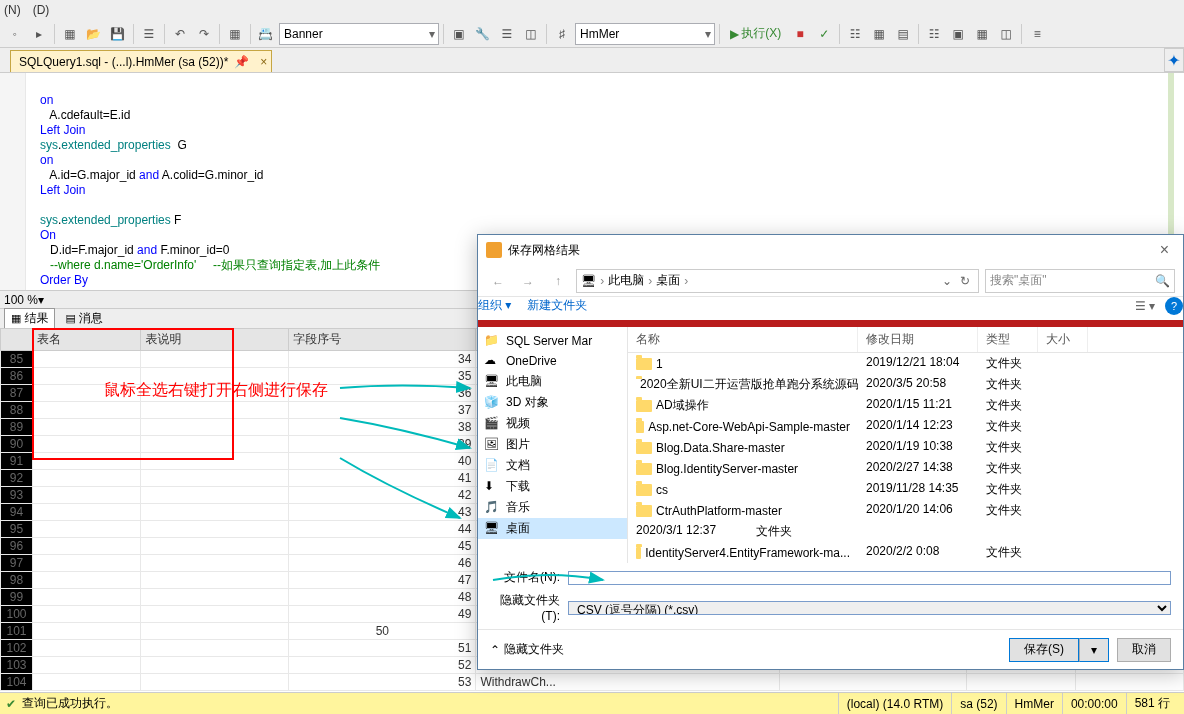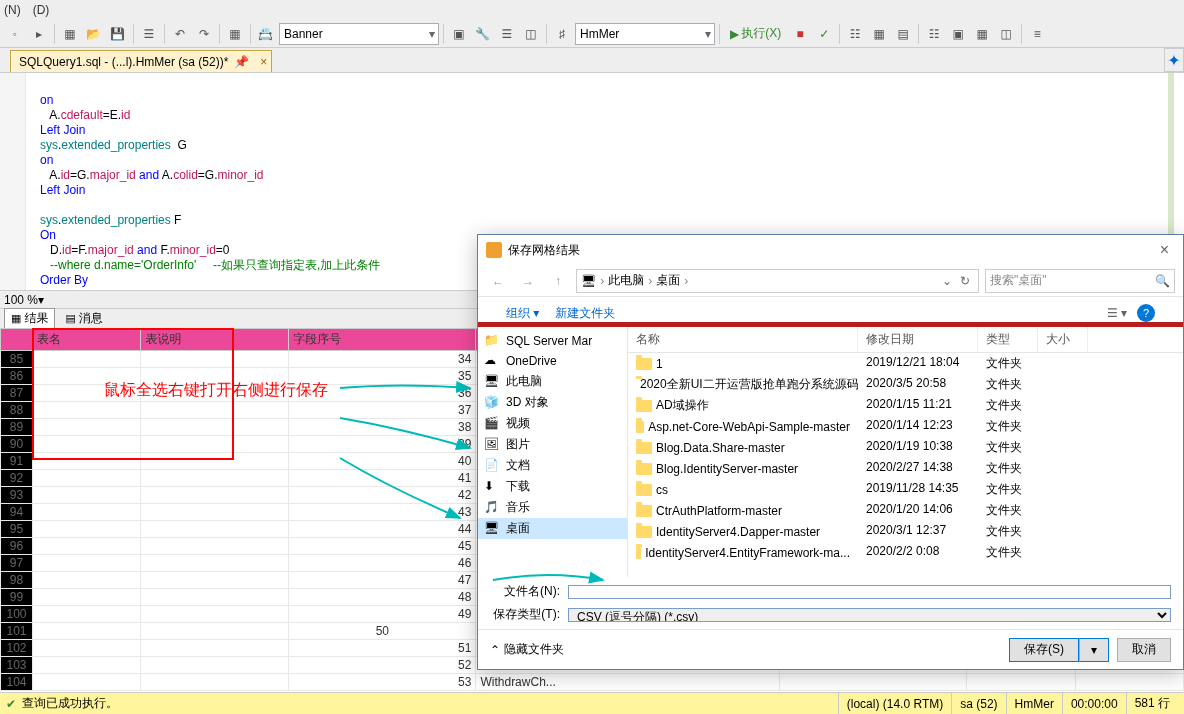--- a/index.html
+++ b/index.html
@@ -14,49 +14,49 @@
 .exec-btn{color:#388a34;display:flex;align-items:center;gap:2px;padding:0 6px;cursor:pointer}
 .tabbar{height:24px;background:#eee;display:flex;align-items:flex-end;padding-left:10px}
 .tab{height:22px;background:#fff2cc;border:1px solid #c6a643;border-bottom:none;padding:0 22px 0 8px;display:flex;align-items:center;position:relative;font-size:11px}
 .tab .close{position:absolute;right:4px;cursor:pointer;color:#8b6914}
 .editor-wrap{display:flex;height:218px;background:#fff;border-top:1px solid #ccc}
 .gutter{width:26px;background:#f5f5f5;border-right:1px solid #e8e8e8}
 .code{flex:1;padding:20px 4px;font-family:Consolas,monospace;font-size:12px;line-height:15px;white-space:pre;position:relative;overflow:hidden}
 .code .bar-right{position:absolute;right:10px;top:0;bottom:0;width:6px;background:#d8e8c8}
 .kw-blue{color:#0000ff}
 .kw-green{color:#008080}
-.kw-gray{color:#be185d}
+.kw-gray{color:#000000}
 .kw-comment{color:#008000}
 .zoom{height:18px;background:#eee;padding:0 4px;border-top:1px solid #ccc;display:flex;align-items:center}
 .result-tabs{height:20px;background:#eee;display:flex;align-items:center;padding-left:4px;gap:4px;border-top:1px solid #ccc}
 .rtab{padding:1px 6px;display:flex;align-items:center;gap:3px;font-size:11px}
 .rtab.active{background:#fff;border:1px solid #999;border-bottom-color:#fff}
 .grid-area{height:370px;background:#fff;overflow:hidden;position:relative}
 .grid{width:100%;border-collapse:collapse;font-size:11px}
-.grid th{background:#ec4899;border:1px solid #ccc;padding:2px 4px;text-align:left;font-weight:normal;color:#333}
+.grid th{background:#e5e5e5;border:1px solid #ccc;padding:2px 4px;text-align:left;font-weight:normal;color:#333}
 .grid td{border:1px solid #e8e8e8;padding:1px 4px;color:#333}
 .grid td:first-child{background:#000000;text-align:center;color:#666;width:32px}
 .highlight-box{position:absolute;border:2px solid red;pointer-events:none}
 .anno{position:absolute;color:red;font-size:16px;pointer-events:none}
 .arrow{position:absolute;pointer-events:none}
 .statusbar{height:22px;background:#fff59d;display:flex;align-items:center;padding:0 6px;border-top:1px solid #ccc;position:absolute;bottom:0;left:0;right:0}
 .status-ok{color:#388a34;margin-right:6px}
 .statusbar .spacer{flex:1}
 .statusbar .cell{padding:0 8px;border-left:1px solid #ccc;height:100%;display:flex;align-items:center}
 .dialog{position:absolute;left:477px;top:234px;width:707px;height:436px;background:#fff;border:1px solid #5a7fa3;box-shadow:0 4px 20px rgba(0,0,0,.25);display:flex;flex-direction:column}
 .dlg-title{height:30px;display:flex;align-items:center;padding:0 8px;font-size:12px}
 .dlg-title .ico{width:16px;height:16px;background:#f0a030;margin-right:6px;border-radius:2px}
 .dlg-close{margin-left:auto;cursor:pointer;font-size:16px;color:#666;padding:0 6px}
 .dlg-nav{height:32px;display:flex;align-items:center;padding:0 8px;gap:6px;border-bottom:1px solid #e5e5e5}
 .nav-arrow{width:24px;height:24px;display:flex;align-items:center;justify-content:center;color:#999;cursor:pointer}
 .addr{flex:1;height:24px;border:1px solid #ccc;display:flex;align-items:center;padding:0 4px;gap:4px;background:#fff}
 .addr .crumb{display:flex;align-items:center;gap:2px}
 .addr .sep{color:#888}
 .search{width:190px;height:24px;border:1px solid #ccc;padding:0 4px;display:flex;align-items:center;color:#888;gap:4px}
-.dlg-toolbar{height:30px;display:flex;align-items:flex-end;padding:0 28px;gap:16px;border-bottom:5px solid #b91c1c}
+.dlg-toolbar{height:30px;display:flex;align-items:flex-start;padding:0 0;gap:16px;border-bottom:7px solid #b91c1c}
 .dlg-toolbar .link{color:#0066cc;cursor:pointer}
 .dlg-toolbar .rside{margin-left:auto;display:flex;align-items:center;gap:10px}
 .dlg-body{flex:1;display:flex;overflow:hidden}
 .tree{width:150px;border-right:1px solid #e5e5e5;padding:4px 0;overflow:hidden}
 .tree-item{display:flex;align-items:center;padding:2px 6px;gap:6px;cursor:pointer}
 .tree-item.sel{background:#cce8ff}
 .tree-item .ti-ico{width:16px;height:16px;display:inline-block}
 .filelist{flex:1;overflow:auto;position:relative}
 .fl-head{display:flex;border-bottom:1px solid #e5e5e5;font-size:11px;color:#555;position:sticky;top:0;background:#fff}
 .fl-head > div{padding:4px 8px;border-right:1px solid #eee}
@@ -537,21 +537,20 @@
             <div class="col-type">文件夹</div>
             <div class="col-size"></div>
           </div>
           <div class="fl-row">
             <div class="col-name"><span class="folder-ico"></span>CtrAuthPlatform-master</div>
             <div class="col-date">2020/1/20 14:06</div>
             <div class="col-type">文件夹</div>
             <div class="col-size"></div>
           </div>
           <div class="fl-row">
-            <div class="col-name"><span class="folder-ico"></span>IdentityServer4.Dapper-master</div>
             <div class="col-date">2020/3/1 12:37</div>
             <div class="col-type">文件夹</div>
             <div class="col-size"></div>
           </div>
           <div class="fl-row">
             <div class="col-name"><span class="folder-ico"></span>IdentityServer4.EntityFramework-ma...</div>
             <div class="col-date">2020/2/2 0:08</div>
             <div class="col-type">文件夹</div>
             <div class="col-size"></div>
           </div>
@@ -560,21 +559,21 @@
   </div>
   <svg class="arrow" style="left:10px;top:330px" width="120" height="30">
     <path d="M5,15 Q60,5 115,15" stroke="#00baba" stroke-width="2" fill="none" marker-end="url(#ah)"></path>
   </svg>
   <div class="dlg-fields">
     <div class="field-row">
       <label>文件名(N):</label>
       <input class="inp" style="">
     </div>
     <div class="field-row">
-      <label>保存类型(T):</label>
+      <label>隐藏文件夹(T):</label>
       <select class="inp" style="padding:0 4px"><option>CSV (逗号分隔) (*.csv)</option></select>
     </div>
   </div>
   <div class="dlg-footer">
     <span class="hide">⌃ <span>隐藏文件夹</span></span>
     <div class="btns">
       <div class="btn-split">
         <div class="btn primary">
             <span>保存(S)</span>
           </div>

